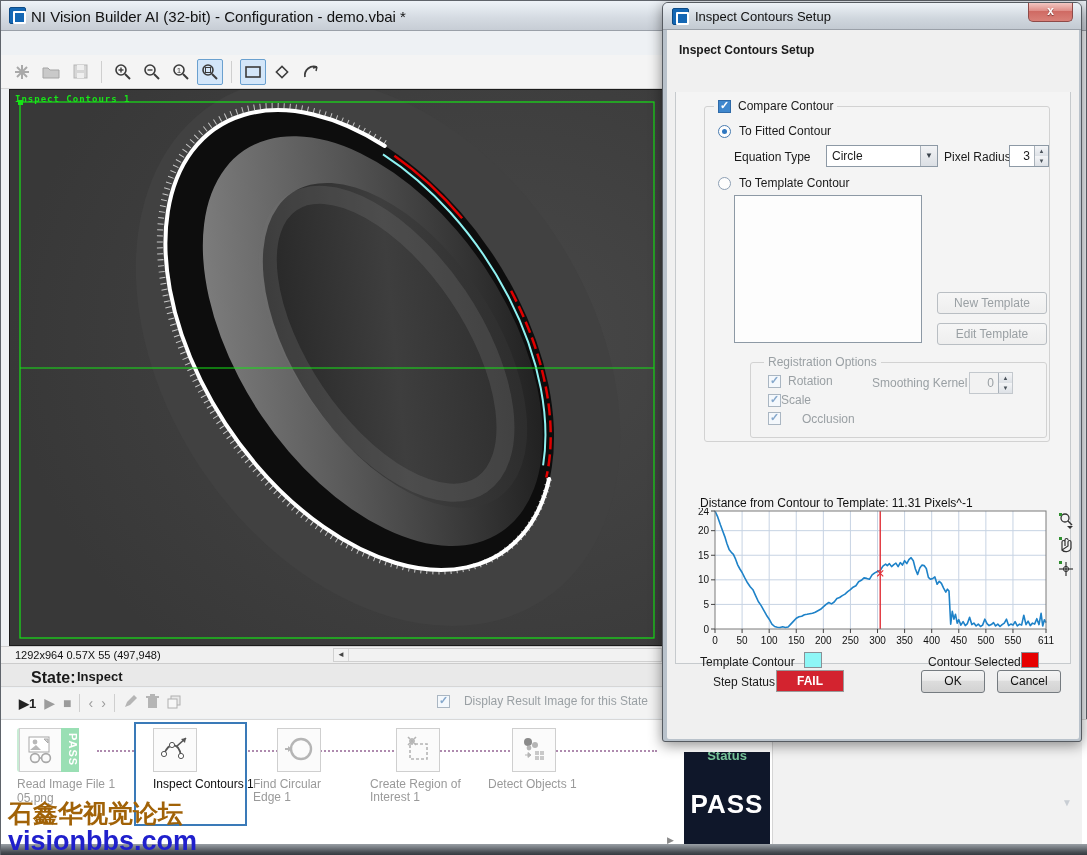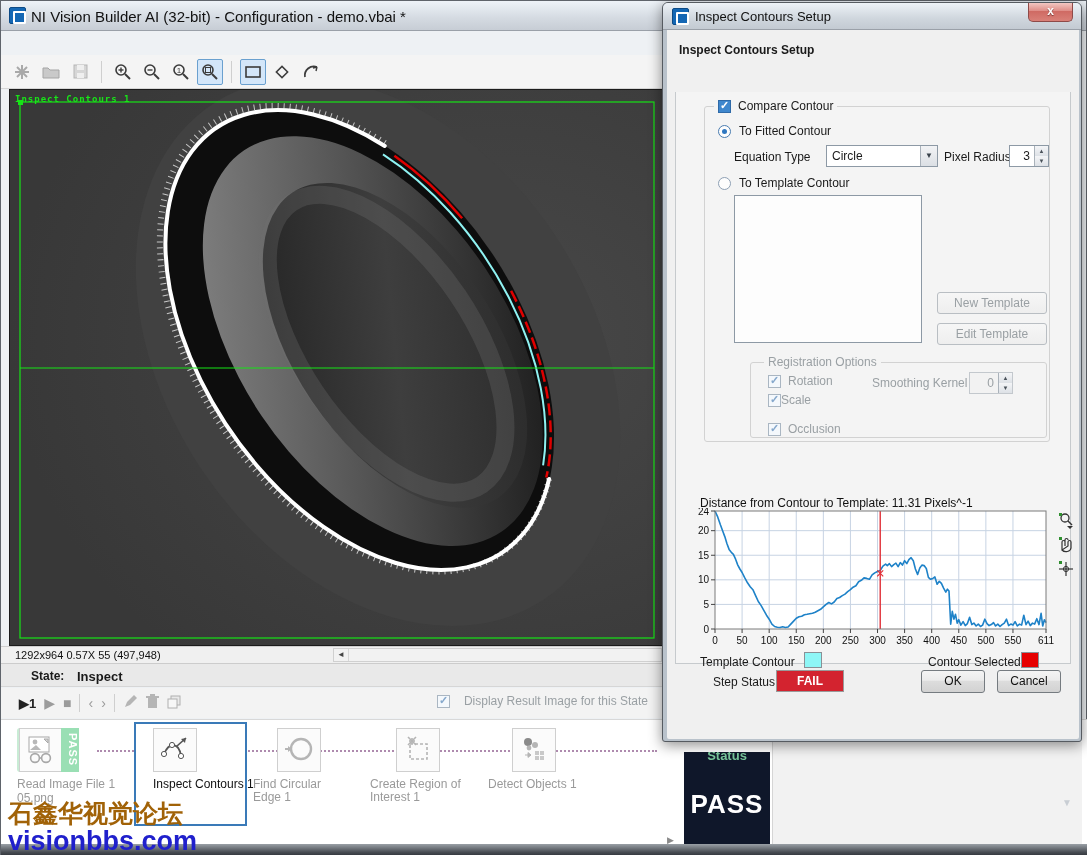--- a/index.html
+++ b/index.html
@@ -37,21 +37,21 @@
                 border-top:1px solid #cfcfcf; font-size:11px; }
   #img-status .coords { position:absolute; left:14px; top:2px; color:#111; }
   #hscroll { position:absolute; left:332px; top:1px; width:329px; height:14px; background:#f2f2f2;
              border:1px solid #d0d0d0; }
   #hscroll .arr { position:absolute; left:0; top:0; width:15px; height:12px; background:#f2f2f2;
                   border-right:1px solid #d7d7d7; color:#444; font-size:8px; text-align:center; line-height:12px; }
 
   
   #state-bar { position:absolute; left:0; top:662px; width:663px; height:24px; background:#e9e9e9;
                border-top:1px solid #cccccc; border-bottom:1px solid #d6d6d6; }
-  #state-bar .lbl { position:absolute; left:30px; top:5px; font-weight:bold; font-size:12px; }
+  #state-bar .lbl { position:absolute; left:30px; top:5px; font-weight:bold; font-size:16px; }
   #state-bar .val { position:absolute; left:76px; top:5px; font-weight:bold; font-size:13px; }
   #step-toolbar { position:absolute; left:0; top:687px; width:663px; height:30px; background:#f3f3f3; }
   #step-toolbar .grp { position:absolute; top:0; height:30px; display:flex; align-items:center; gap:8px; }
   .gi { color:#9b9b9b; font-size:14px; }
   #display-result { position:absolute; right:16px; top:6px; display:flex; gap:14px; align-items:center; }
   .cb { width:13px; height:13px; border:1px solid #aab6c2; background:#f4f8fc; position:relative; display:inline-block; }
   .cb.checked:after { content:"✓"; position:absolute; left:1px; top:-2px; font-size:11px; font-weight:bold; color:#3f80c8; }
   .cb.dim:after { color:#86a8cc; }
   .cb.blue { background:#3f87cd; border-color:#2f6aa8; }
   .cb.blue:after { color:#fff; }
@@ -460,21 +460,21 @@
       <span class="ctl-label dim-label" style="left:88px; top:263px; background:#f4f4f4; padding:0 4px;">Registration Options</span>
 
       <div style="position:absolute; left:92px; top:282px; display:flex; gap:7px; align-items:center;">
         <span class="cb checked dim"></span>
         <span class="dim-label">Rotation</span>
       </div>
       <div style="position:absolute; left:92px; top:301px; display:flex; gap:0; align-items:center;">
         <span class="cb checked dim"></span>
         <span class="dim-label">Scale</span>
       </div>
-      <div style="position:absolute; left:92px; top:320px; display:flex; gap:7px; align-items:flex-end;margin-top:10px;">
+      <div style="position:absolute; left:92px; top:320px; display:flex; gap:21px; align-items:flex-start;">
         <span class="cb checked dim"></span>
         <span class="dim-label">Occlusion</span>
       </div>
       <span class="ctl-label dim-label" style="left:196px; top:284px;">Smoothing Kernel</span>
       <div class="spin disabled" style="left:293px; top:280px; width:44px;">
         <span class="val">0</span>
         <span class="arrows">
             <div>▲</div>
             <div>▼</div>
           </span>

